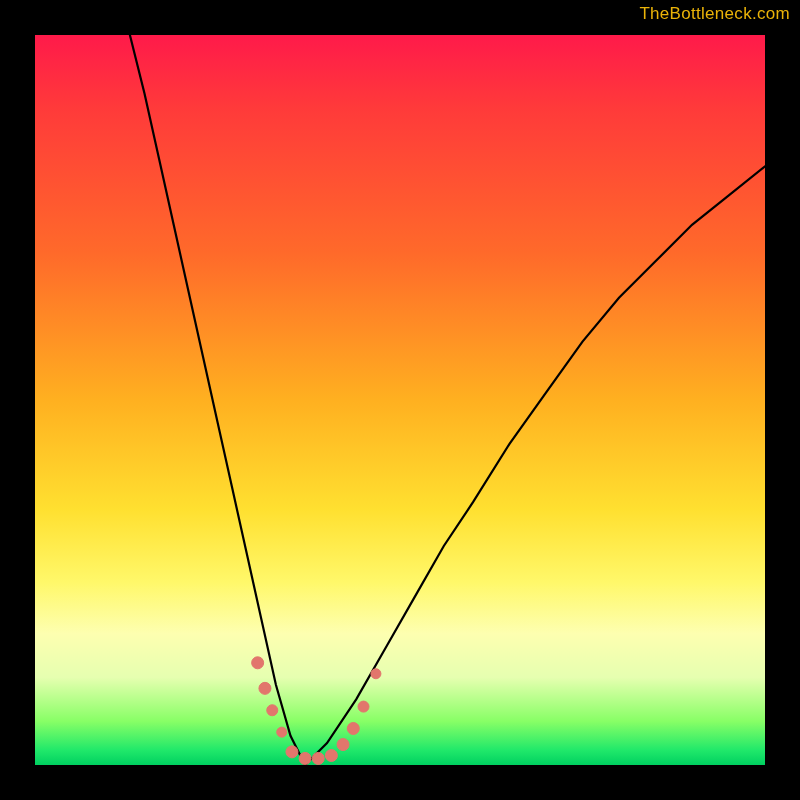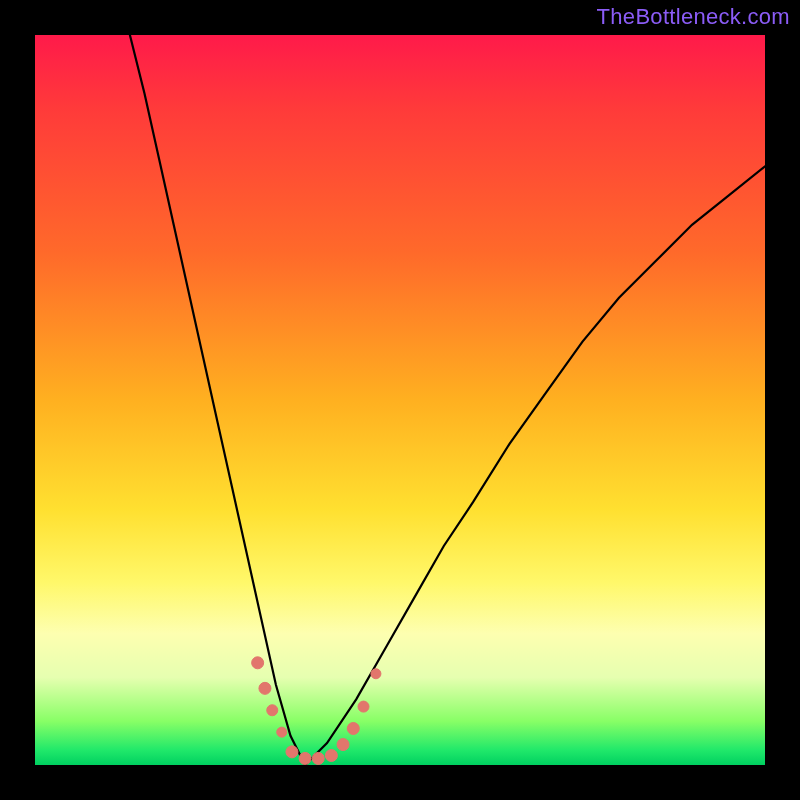--- a/index.html
+++ b/index.html
@@ -14,22 +14,22 @@
   .frame {
     position: relative;
     width: 800px;
     height: 800px;
     background: #000;
   }
   .watermark {
     position: absolute;
     top: 4px;
     right: 10px;
-    color: #8b5cf6;
-    font-size: 22px;
+    color: #eab308;
+    font-size: 17px;
     z-index: 50;
     pointer-events: none;
     font-weight: 500;
     letter-spacing: 0.3px;
   }
   .plot-area {
     position: absolute;
     left: 35px;
     top: 35px;
     width: 730px;

